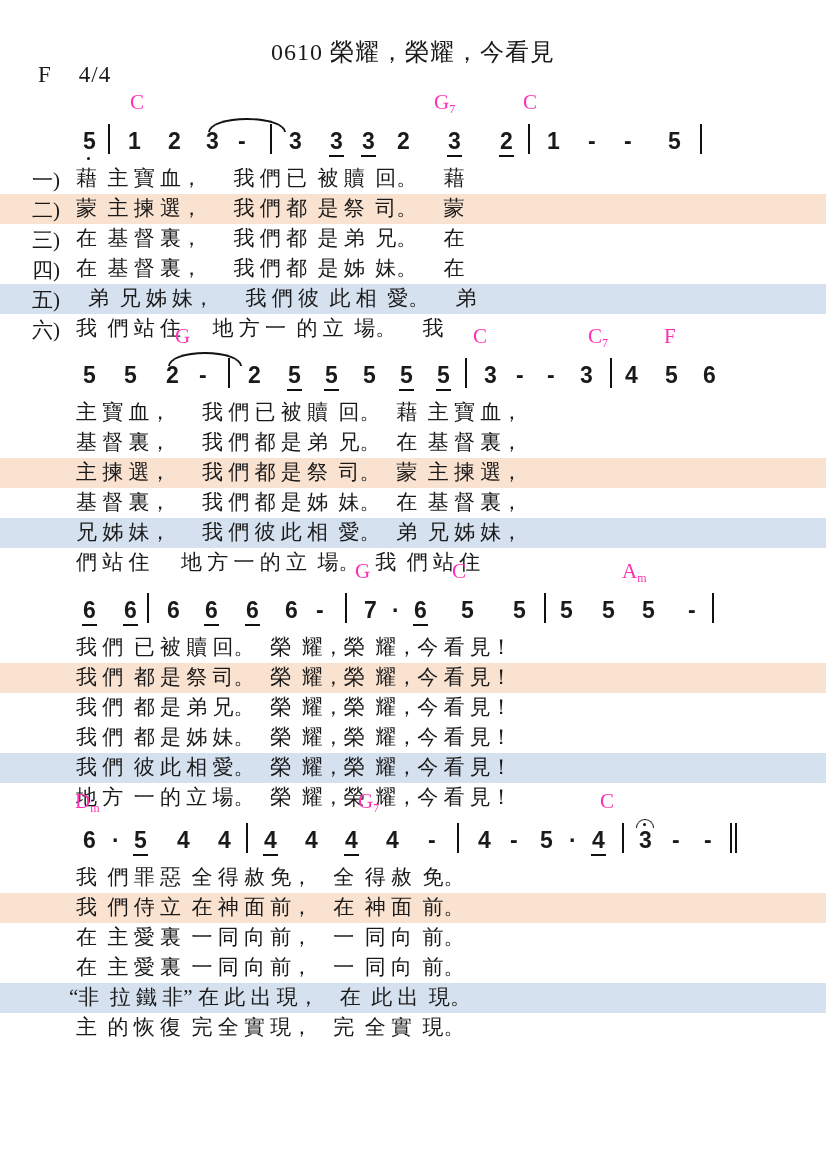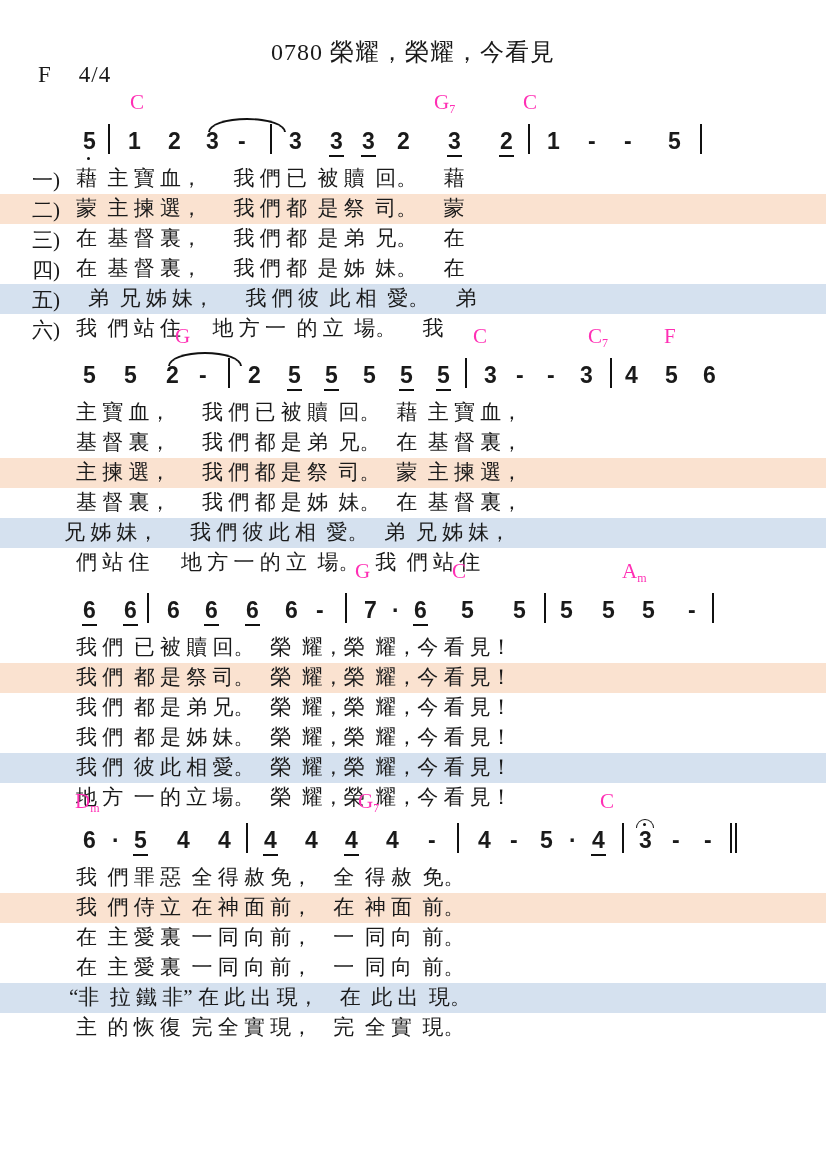--- a/index.html
+++ b/index.html
@@ -203,21 +203,21 @@
     font-family: "Liberation Serif", "DejaVu Serif", serif;
     line-height: 1.15;
     white-space: pre;
   }
 </style>
 </head>
 <body>
 
 <div class="page">
 
-  <h1 class="title">0780 榮耀，榮耀，今看見</h1>
+  <h1 class="title">0610 榮耀，榮耀，今看見</h1>
   <div class="keyline">F    4/4</div>
 
   <div id="systems-root">
       <div class="system sys1">
         <div class="chords">
           <span class="chord" style="left: 130px;">C</span>
           <span class="chord" style="left: 434px;">G<sub>7</sub></span>
           <span class="chord" style="left: 523px;">C</span>
         </div>
         <div class="notes">
@@ -306,21 +306,21 @@
           <div class="lrow">
             <span class="lch" style="left: 76px;">基 督 裏，      我 們 都 是 弟  兄。   在  基 督 裏，</span>
           </div>
           <div class="lrow hl-peach">
             <span class="lch" style="left: 76px;">主 揀 選，      我 們 都 是 祭  司。   蒙  主 揀 選，</span>
           </div>
           <div class="lrow">
             <span class="lch" style="left: 76px;">基 督 裏，      我 們 都 是 姊  妹。   在  基 督 裏，</span>
           </div>
           <div class="lrow hl-blue">
-            <span class="lch" style="left: 64px; text-align: right;">兄 姊 妹，      我 們 彼 此 相  愛。   弟  兄 姊 妹，</span>
+            <span class="lch" style="left: 76px; text-align: right;">兄 姊 妹，      我 們 彼 此 相  愛。   弟  兄 姊 妹，</span>
           </div>
           <div class="lrow">
             <span class="lch" style="left: 76px;">們 站 住      地 方 一 的 立  場。   我  們 站 住</span>
           </div>
         </div>
       </div>
       <div class="system sys3">
         <div class="chords">
           <span class="chord" style="left: 355px;">G</span>
           <span class="chord" style="left: 452px;">C</span>

